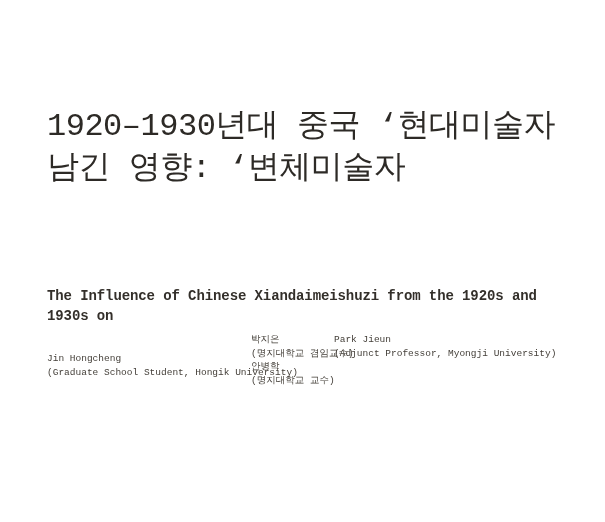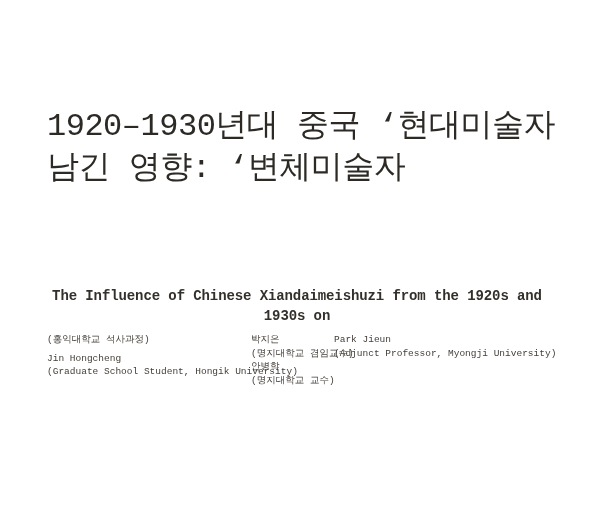--- a/index.html
+++ b/index.html
@@ -33,60 +33,58 @@
     position: absolute;
     left: 47px;
     top: 286px;
     width: 500px;
     margin: 0;
     font-size: 14px;
     line-height: 20px;
     font-weight: bold;
     letter-spacing: -0.1px;
     color: #332f2a;
-    text-align: center;
   }
   .title-en .tl { display: block; }
   .authors {
     position: absolute;
     left: 0;
     top: 333px;
     width: 605px;
     font-size: 9.5px;
     line-height: 13.5px;
     color: #45403a;
   }
   .authors .col {
     position: absolute;
     top: 0;
   }
   .col-first   { left: 47px;  width: 200px; }
   .col-ko      { left: 251px; width: 80px;  }
   .col-en      { left: 334px; width: 260px; }
-  .en-block { margin-top: 5px; }
+  .en-block { margin-top: 19px; }
   .a-line { display: block; white-space: nowrap; }
 </style>
 </head>
 <body>
 
 <div class="page">
 
   <h1 class="title-ko">
     <span class="tl">1920–1930년대 중국 ‘현대미술자</span>
     <span class="tl">남긴 영향: ‘변체미술자</span>
   </h1>
 
   <h2 class="title-en">
     <span class="tl">The Influence of Chinese Xiandaimeishuzi from the 1920s and 1930s on</span>
   </h2>
 
   <div class="authors">
 
     <div class="col col-first">
-      <span class="a-line">(홍익대학교 석사과정)</span>
       <div class="en-block">
         <span class="a-line">Jin Hongcheng</span>
         <span class="a-line">(Graduate School Student, Hongik University)</span>
       </div>
     </div>
 
     <div class="col col-ko">
       <span class="a-line">박지은</span>
       <span class="a-line">(명지대학교 겸임교수)</span>
       <span class="a-line">안병학</span>

